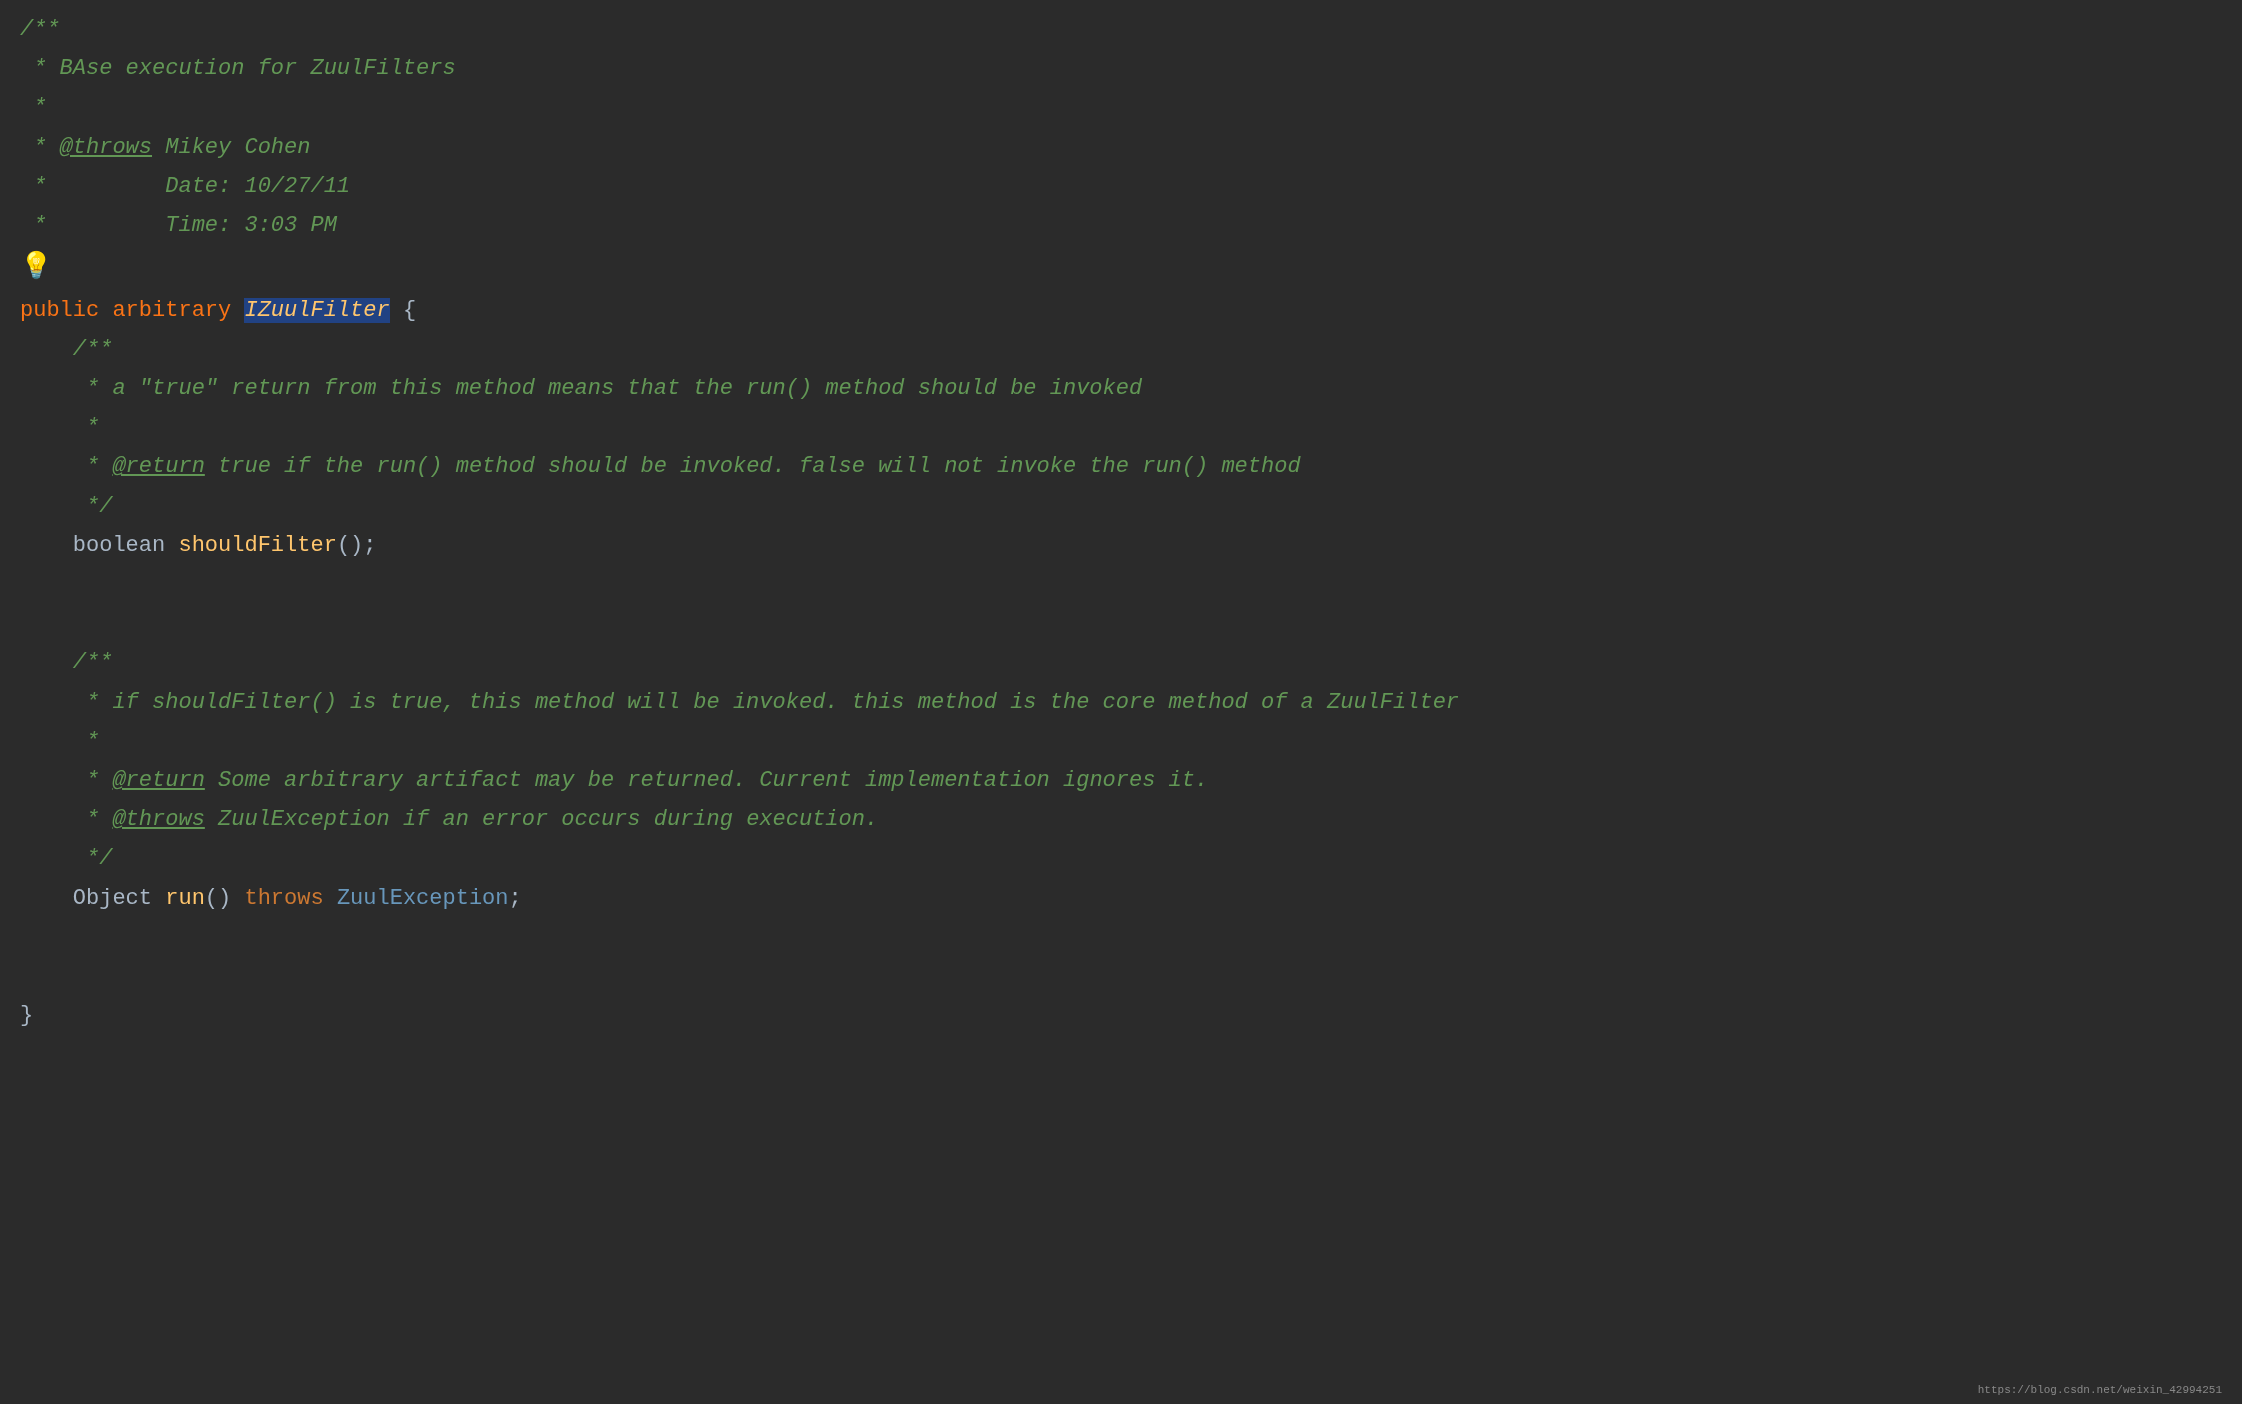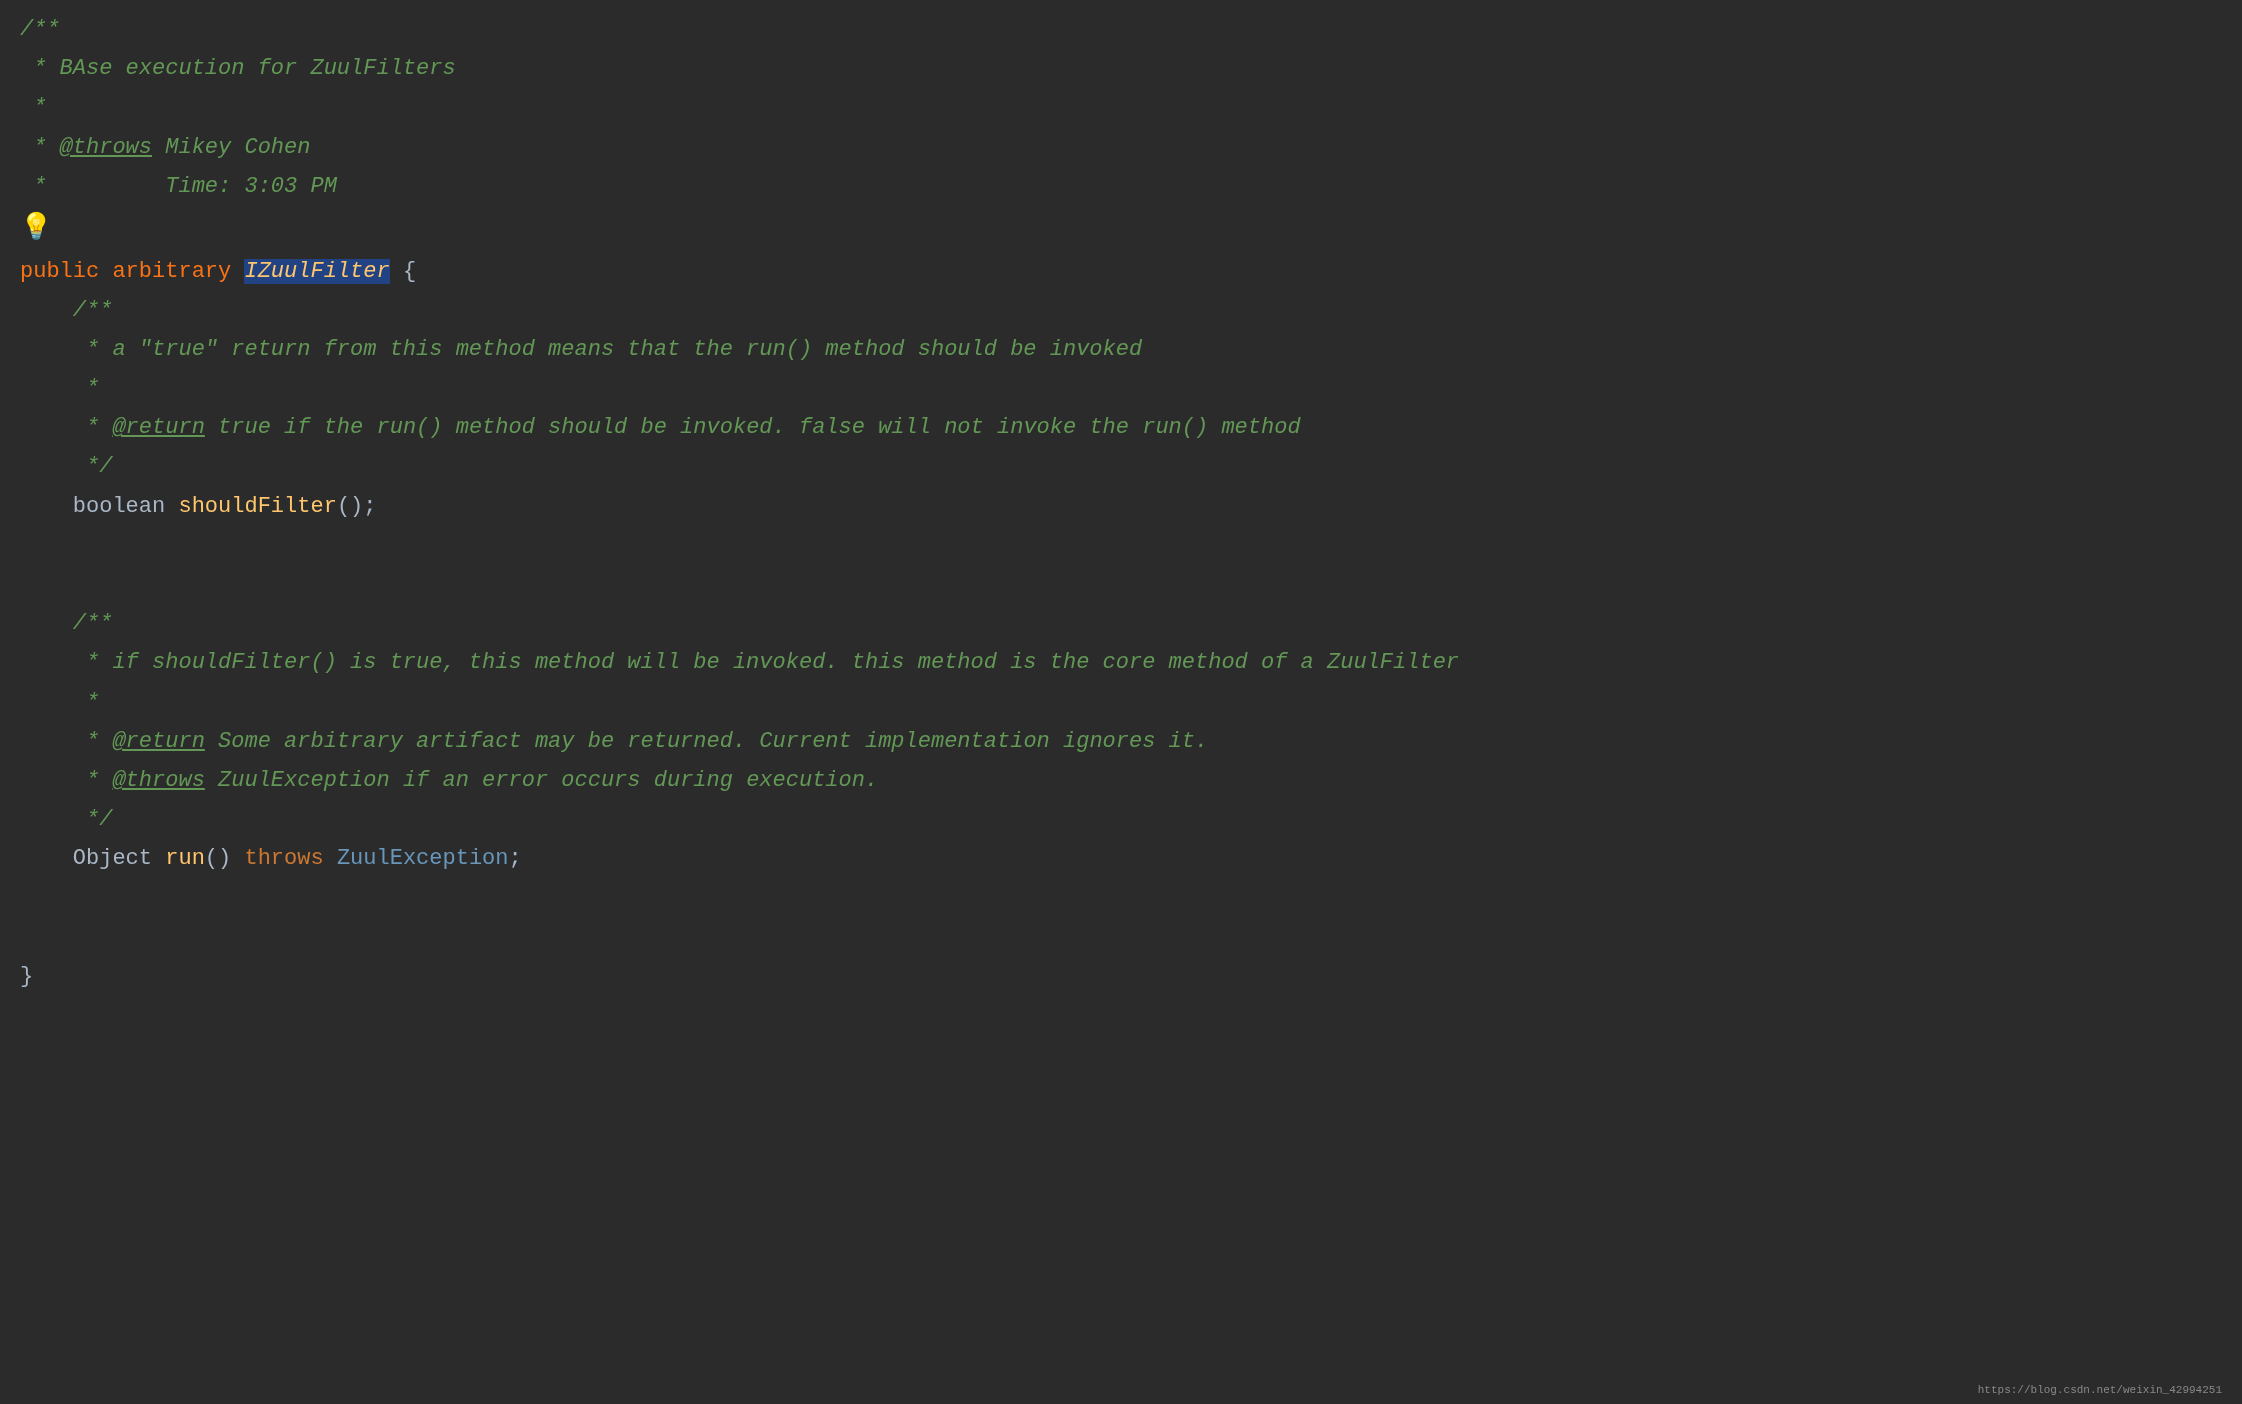--- a/index.html
+++ b/index.html
@@ -86,20 +86,23 @@
   </div>
 
   <div class="code-line">
     <div class="line-content"><span class="c-comment"> *</span></div>
   </div>
 
   <div class="code-line">
     <div class="line-content"><span class="c-comment"> * <span class="c-annotation">@throws</span> Mikey Cohen</span></div>
   </div>
 
+  <div class="code-line">
+    <div class="line-content"><span class="c-comment"> *         Date: 10/27/11</span></div>
+  </div>
 
   <div class="code-line">
     <div class="line-content"><span class="c-comment"> *         Time: 3:03 PM</span></div>
   </div>
 
   <div class="lightbulb-line">
     <span class="lightbulb">💡</span>
   </div>
 
   <div class="code-line">

